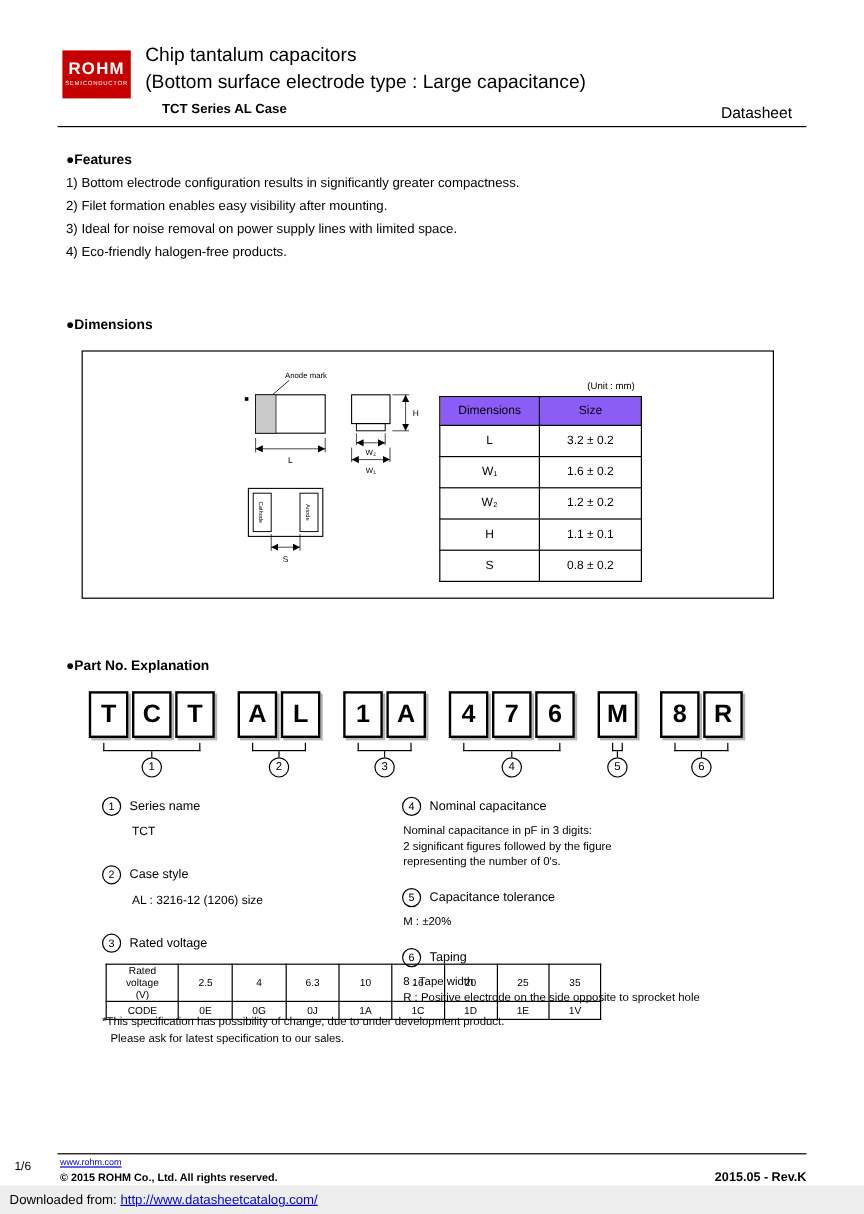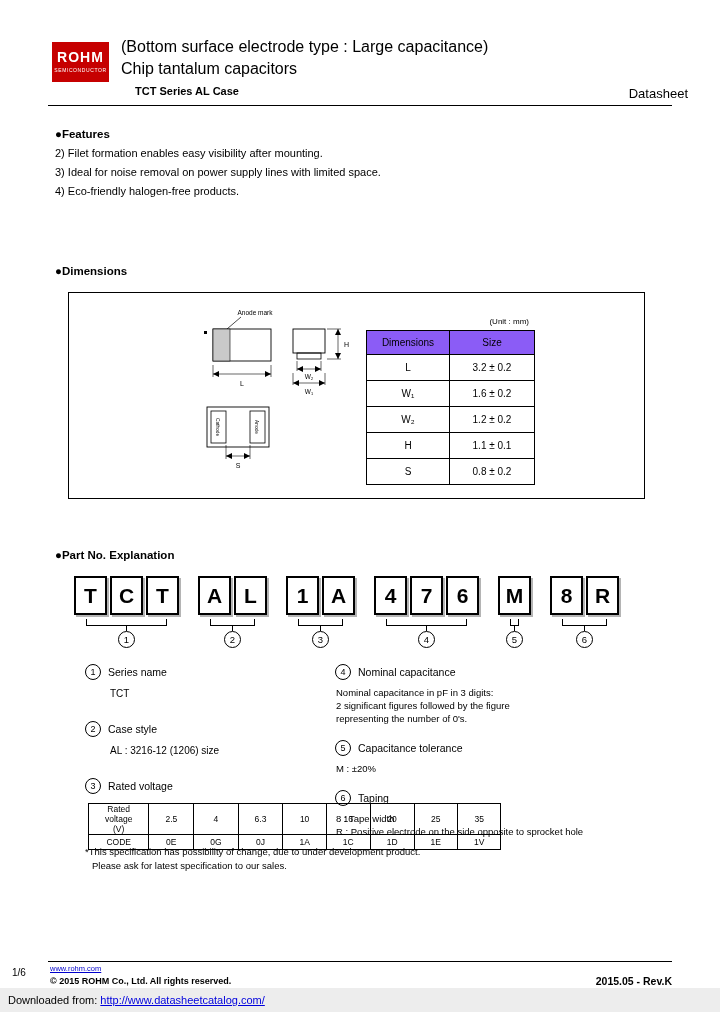--- a/index.html
+++ b/index.html
@@ -8,21 +8,21 @@
     font-family:"Liberation Sans", sans-serif; color:#000; overflow:hidden;
   }
 
   
   .logo { position:absolute; left:52px; top:42px; width:57px; height:40px; background:#c60000; color:#fff; text-align:center; }
   .logo-brand { font-weight:bold; font-size:14px; letter-spacing:1px; margin-top:7px; }
   .logo-sub { font-size:5px; letter-spacing:0.6px; margin-top:2px; }
   .title-block { position:absolute; left:121px; top:36px; }
   .title-line { font-size:16px; line-height:22px; white-space:nowrap; }
   .series { font-size:11px; font-weight:bold; margin-top:5px; margin-left:14px; }
-  .doctype { position:absolute; right:32px; top:86px; font-size:13px; }
+  .doctype { position:absolute; right:60px; top:86px; font-size:13px; }
   .header-rule { position:absolute; left:48px; right:48px; top:105px; height:1px; background:#000; }
 
   .sec-heading { font-size:11.5px; font-weight:bold; }
 
   
   .features { position:absolute; left:55px; top:128px; }
   .feature-line { font-size:11px; margin-top:7px; white-space:nowrap; }
 
   
   .dimensions { position:absolute; left:55px; top:265px; }
@@ -78,29 +78,30 @@
 </head>
 <body>
 
 <div class="page">
 
   <div class="logo">
     <div class="logo-brand">ROHM</div>
     <div class="logo-sub">SEMICONDUCTOR</div>
   </div>
   <div class="title-block">
+    <div class="title-line">Chip tantalum capacitors</div>
     <div class="title-line">(Bottom surface electrode type : Large capacitance)</div>
-    <div class="title-line">Chip tantalum capacitors</div>
     <div class="series">TCT Series AL Case</div>
   </div>
   <div class="doctype">Datasheet</div>
   <div class="header-rule"></div>
 
   <section class="features">
     <div class="sec-heading">●Features</div>
+    <div class="feature-line">1) Bottom electrode configuration results in significantly greater compactness.</div>
     <div class="feature-line">2) Filet formation enables easy visibility after mounting.</div>
     <div class="feature-line">3) Ideal for noise removal on power supply lines with limited space.</div>
     <div class="feature-line">4) Eco-friendly halogen-free products.</div>
   </section>
 
   <section class="dimensions">
     <div class="sec-heading">●Dimensions</div>
     <div class="dim-box">
 
       <svg class="dim-svg" width="175" height="188" viewBox="0 0 175 188">

